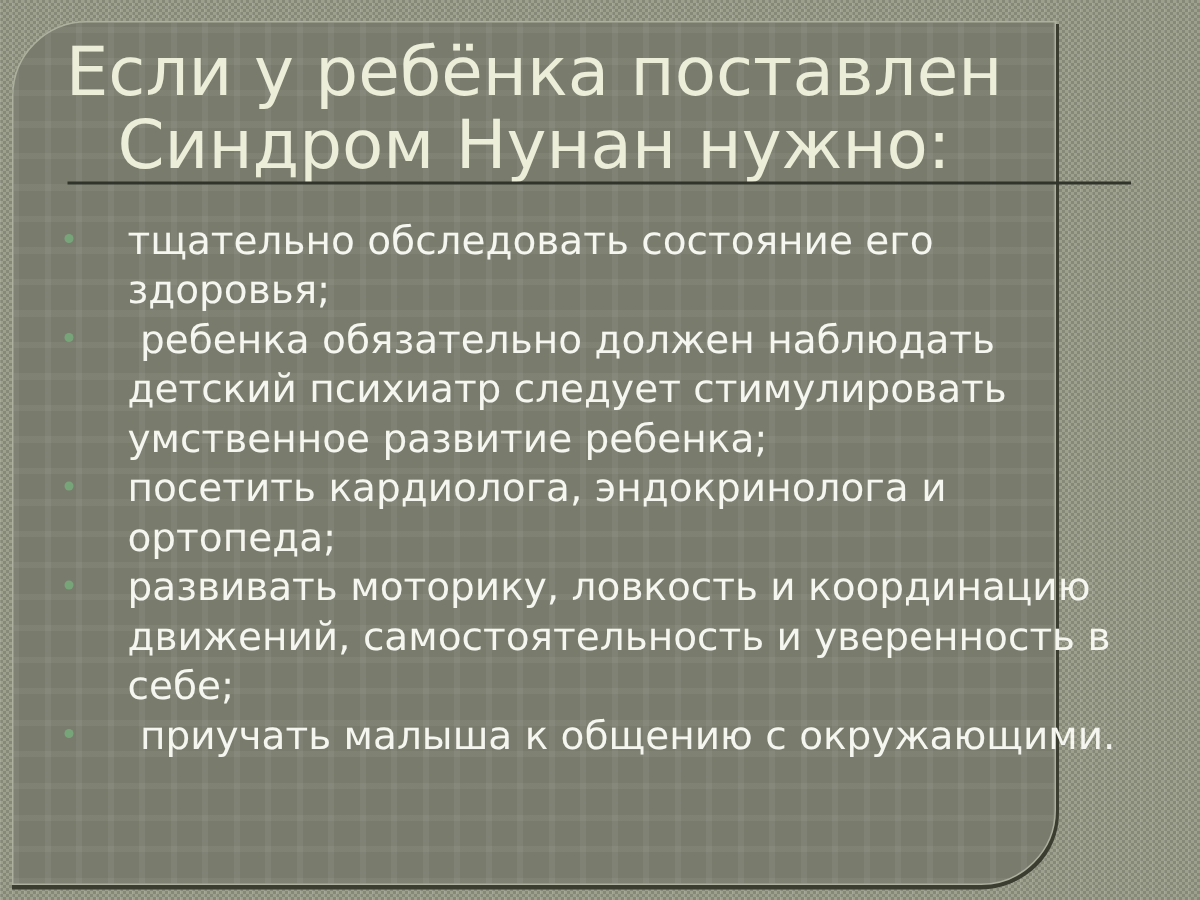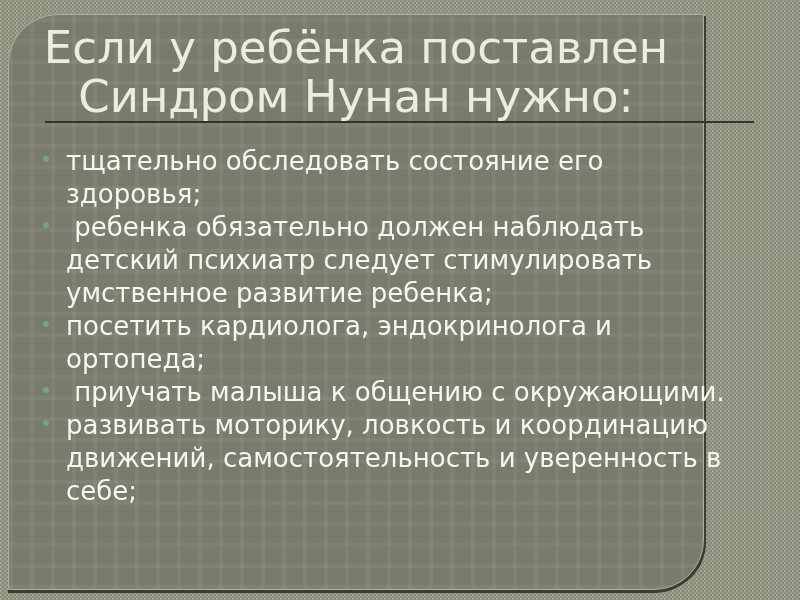--- a/index.html
+++ b/index.html
@@ -52,20 +52,21 @@
     margin:0;padding:0 0 0 33px;
   }
   ul.bullets .dot{
     position:absolute;left:10px;top:11px;
     width:6px;height:6px;border-radius:50%;
     background:#78a47a;
   }
   ul.bullets .txt{
     display:block;
     white-space:pre-wrap;
+    margin-left:19px;
   }
 </style>
 </head>
 <body>
 
 <div class="slide">
 
   <div class="title">Если у ребёнка поставлен
 Синдром Нунан нужно:</div>
 
@@ -83,23 +84,23 @@
 детский психиатр следует стимулировать
 умственное развитие ребенка;</span>
     </li>
     <li>
       <span class="dot"></span>
       <span class="txt">посетить кардиолога, эндокринолога и
 ортопеда;</span>
     </li>
     <li>
       <span class="dot"></span>
-      <span class="txt"> приучать малыша к общению с окружающими.</span>
+      <span class="txt">развивать моторику, ловкость и координацию
+движений, самостоятельность и уверенность в
+себе;</span>
     </li>
     <li>
       <span class="dot"></span>
-      <span class="txt">развивать моторику, ловкость и координацию
-движений, самостоятельность и уверенность в
-себе;</span>
+      <span class="txt"> приучать малыша к общению с окружающими.</span>
     </li>
   </ul>
 
 </div>
 
 </body></html>

